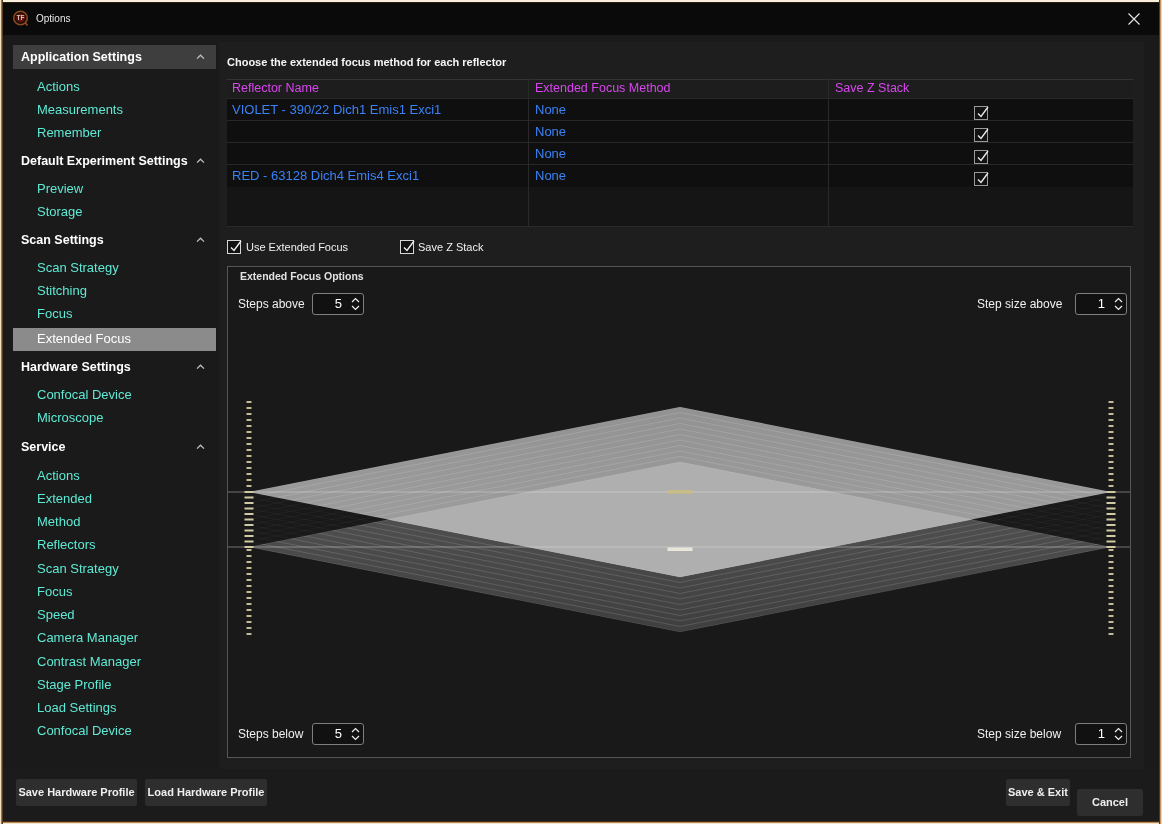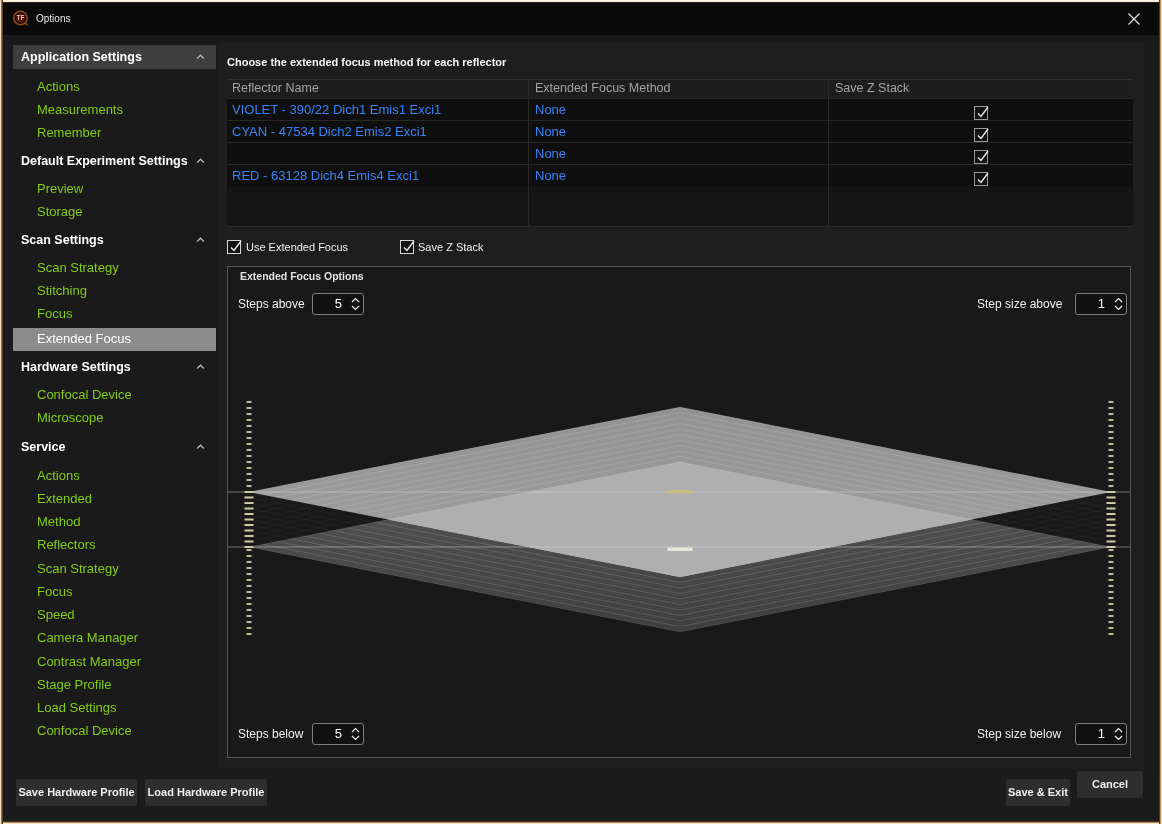--- a/index.html
+++ b/index.html
@@ -8,32 +8,32 @@
   
   .b-top    { position:absolute; left:0; top:0; width:1162px; height:3px; background:linear-gradient(#f8f0dc 0 1.7px, #2e1d10 1.7px 3px); z-index:50; }
   .b-bottom { position:absolute; left:0; top:821px; width:1162px; height:3px; background:linear-gradient(#4a2d16 0 1px, #b98a55 1px 2px, #f2e7cb 2px 3px); z-index:50; }
   .b-left   { position:absolute; left:0; top:0; width:3px; height:824px; background:linear-gradient(90deg,#f0e2c2 0 1px, #a5713c 1px 2px, #5a3a1e 2px 3px); z-index:50; }
   .b-right  { position:absolute; left:1159px; top:0; width:3px; height:824px; background:linear-gradient(90deg,#55361c 0 1px, #c39463 1px 2px, #ecd9b4 2px 3px); z-index:50; }
 
   #titlebar { position:absolute; left:3px; top:3px; width:1156px; height:32px; background:#0a0a0a; }
   #title { position:absolute; left:33px; top:0; height:32px; line-height:32px; color:#e8e8e8; font-size:10px; }
 
   
-  .sb-item { position:absolute; left:37px; height:22px; line-height:22px; font-size:13px; color:#84cc16; white-space:nowrap; }
+  .sb-item { position:absolute; left:37px; height:22px; line-height:22px; font-size:13px; color:#5eead4; white-space:nowrap; }
   .sb-head { position:absolute; left:21px; width:195px; height:22px; line-height:22px; font-size:12.5px; font-weight:bold; color:#ffffff; white-space:nowrap; }
   .sb-bar  { position:absolute; left:13px; width:203px; }
   .chev { position:absolute; left:175px; }
 
   
   #main { position:absolute; left:219px; top:42px; width:925px; height:727px; background:#1e1e1e; }
 
   
   #tbl { position:absolute; left:227px; top:79px; width:906px; height:148px; background:#151515; border-bottom:1px solid #2a2a2a; }
   #tblhead { position:absolute; left:0; top:0; width:100%; height:19px; background:#1d1d1d; border-top:1px solid #333333; }
-  .th { position:absolute; top:0; height:19px; line-height:19px; font-size:12.5px; color:#a3a3a3; }
+  .th { position:absolute; top:0; height:19px; line-height:19px; font-size:12.5px; color:#d946ef; }
   .trow { position:absolute; left:0; width:100%; height:22px; border-top:1px solid #282828; background:#0f0f0f; }
   .td { position:absolute; top:0; height:21px; line-height:21px; font-size:13px; color:#3b82f6; white-space:nowrap; }
   .colline { position:absolute; top:0; width:1px; background:#292929; z-index:3; }
 
   
   .cb { position:absolute; width:14px; height:14px; border:1px solid #d8d8d8; background:#121212; }
 
   
   #grp { position:absolute; left:227px; top:266px; width:904px; height:492px; border:1px solid #565656; background:#191919; }
   #grptitle { position:absolute; left:240px; top:269px; font-size:10.5px; font-weight:bold; color:#e2e2e2; height:14px; line-height:14px; }
@@ -118,21 +118,20 @@
     <div class="trow" style="top:19px;">
       <div class="td" style="left:5px;">VIOLET - 390/22 Dich1 Emis1 Exci1</div>
       <div class="td" style="left:308px;">None</div>
       <span class="cb" style="left:747px;top:6.5px;border-color:#9a9a9a;">
         <svg width="15" height="15" style="position:absolute;left:0.5px;top:-2px;overflow:visible">
           <path d="M2,8.5 L5,11.5 L12,2" stroke="#e8e8e8" stroke-width="1.4" fill="none"></path>
         </svg>
       </span>
     </div>
     <div class="trow" style="top:41px;">
-      <div class="td" style="left:5px;">CYAN - 47534 Dich2 Emis2 Exci1</div>
       <div class="td" style="left:308px;">None</div>
       <span class="cb" style="left:747px;top:6.5px;border-color:#9a9a9a;">
         <svg width="15" height="15" style="position:absolute;left:0.5px;top:-2px;overflow:visible">
           <path d="M2,8.5 L5,11.5 L12,2" stroke="#e8e8e8" stroke-width="1.4" fill="none"></path>
         </svg>
       </span>
     </div>
     <div class="trow" style="top:63px;">
       <div class="td" style="left:308px;">None</div>
       <span class="cb" style="left:747px;top:6.5px;border-color:#9a9a9a;">
@@ -272,19 +271,19 @@
     <svg width="11" height="18" viewBox="0 0 11 18">
       <path d="M2,7 L5.5,3.5 L9,7" stroke="#f0f0f0" stroke-width="1.2" fill="none"></path>
       <path d="M2,11 L5.5,14.5 L9,11" stroke="#f0f0f0" stroke-width="1.2" fill="none"></path>
     </svg>
   </div>
 
   <div id="botbar">
     <div class="btn" style="left:13px;top:10px;width:121px;">Save Hardware Profile</div>
     <div class="btn" style="left:142px;top:10px;width:122px;">Load Hardware Profile</div>
     <div class="btn" style="left:1003px;top:10px;width:64px;">Save &amp; Exit</div>
-    <div class="btn" style="left:1074px;top:2px;width:66px;">Cancel</div>
+    <div class="btn" style="left:1074px;top:20px;width:66px;">Cancel</div>
   </div>
 
   <div class="b-top"></div>
 <div class="b-bottom"></div>
 <div class="b-left"></div>
 <div class="b-right"></div>
 
 </body></html>

